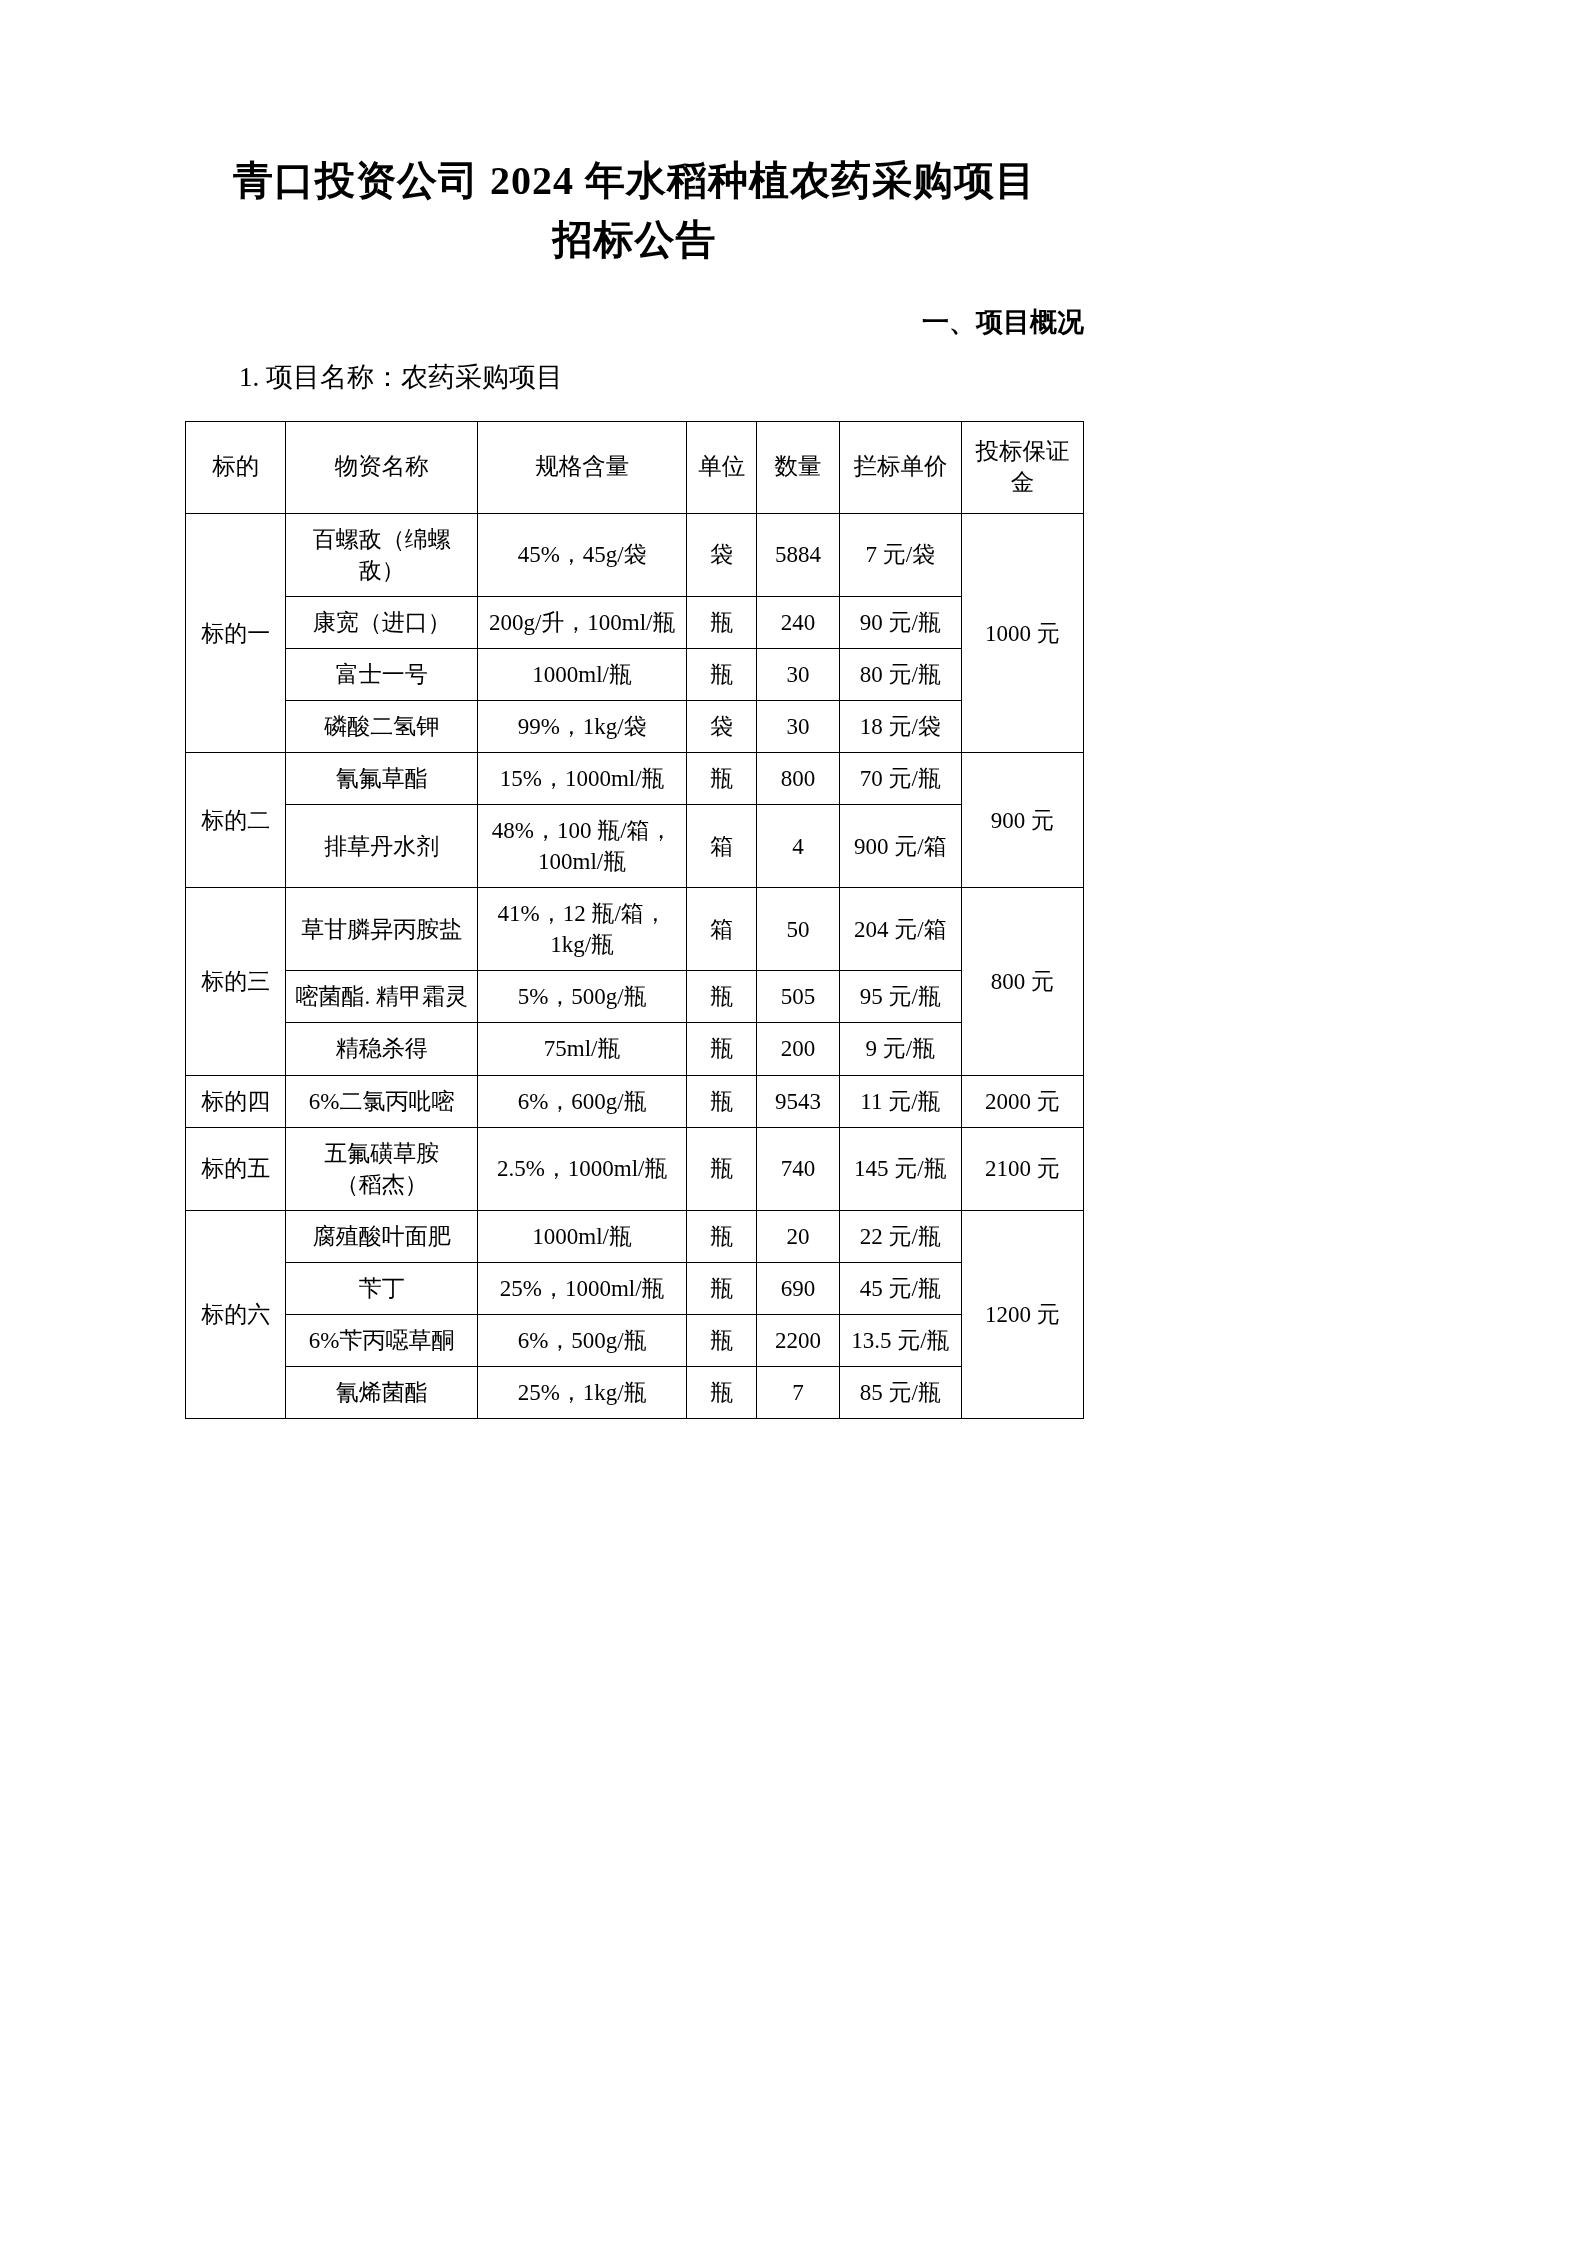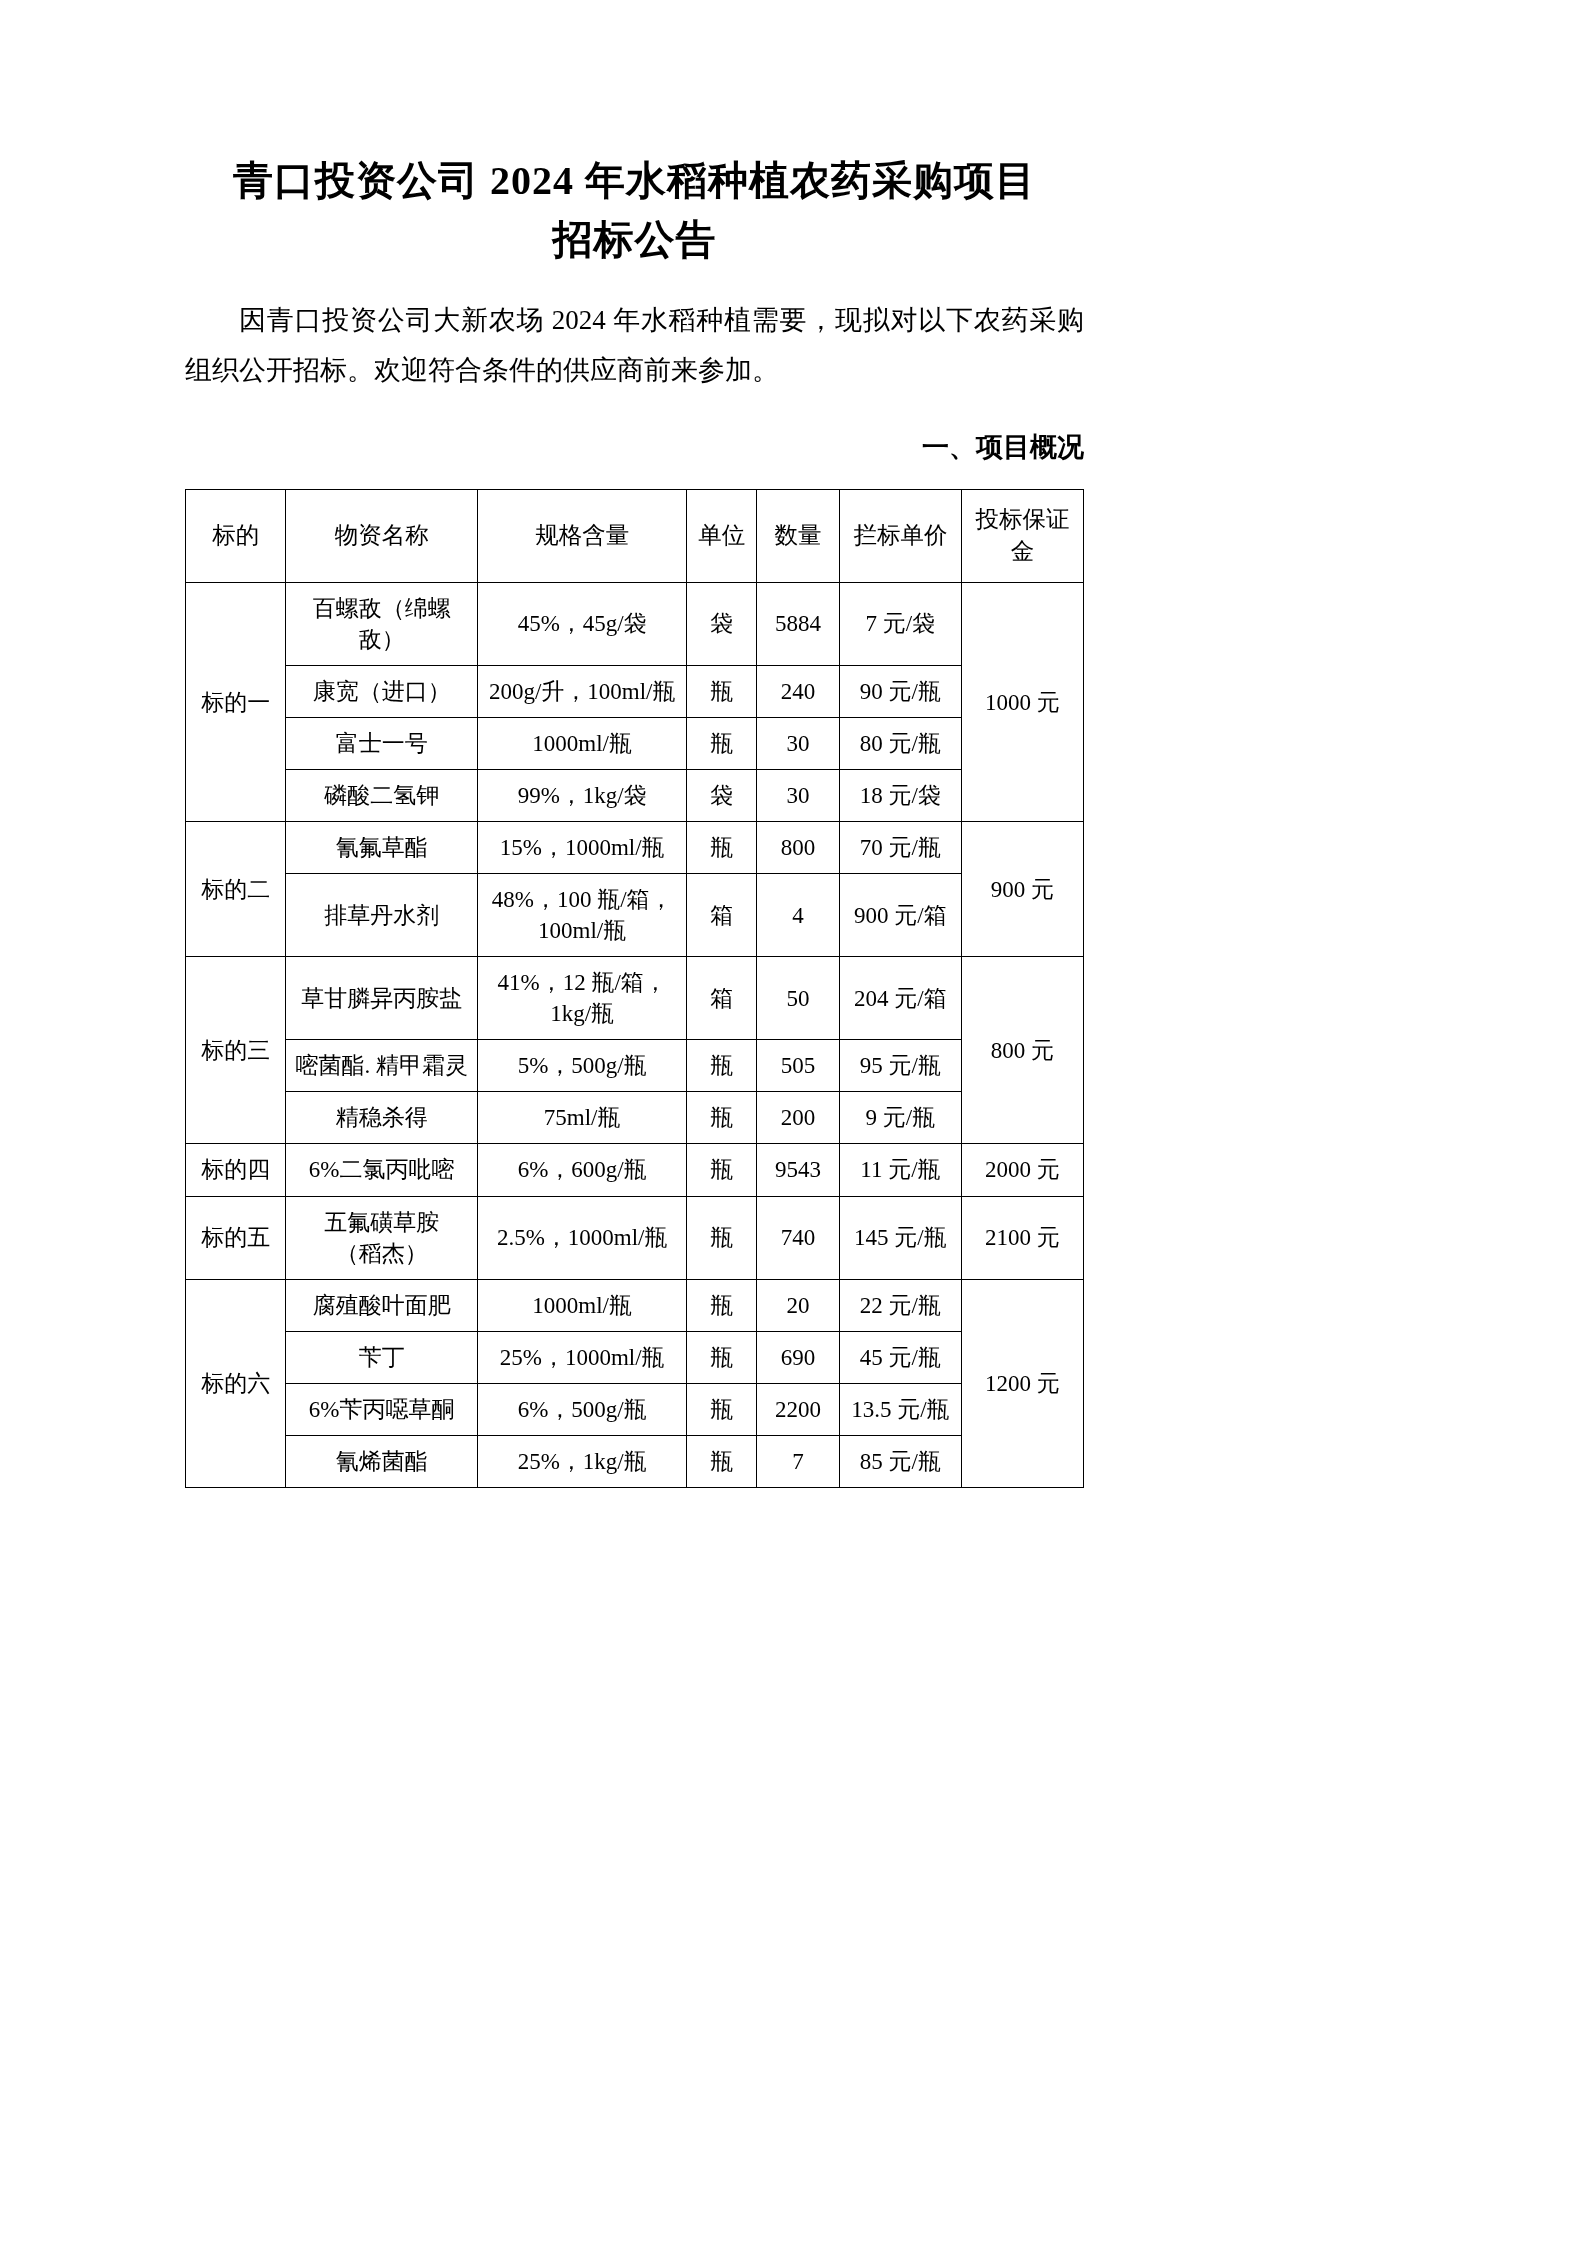--- a/index.html
+++ b/index.html
@@ -99,24 +99,24 @@
 </head>
 <body>
 
 <div class="page">
 
   <div class="doc-title">
     <span>青口投资公司 2024 年水稻种植农药采购项目</span>
     <span class="line2">招标公告</span>
   </div>
 
-  <p class="para">因青口投资公司大新农场 2024 年水稻种植需要，现拟对以下农药采购组织公开招标。欢迎符合条件的供应商前来参加。</p>
 
   <div class="sec-head">一、项目概况</div>
 
+  <div class="item-line">1. 项目名称：农药采购项目</div>
 
   <table class="bid">
     <colgroup>
       <col class="col-a">
         <col class="col-b">
         <col class="col-c">
         <col class="col-d">
         <col class="col-e">
         <col class="col-f">
         <col class="col-g">

